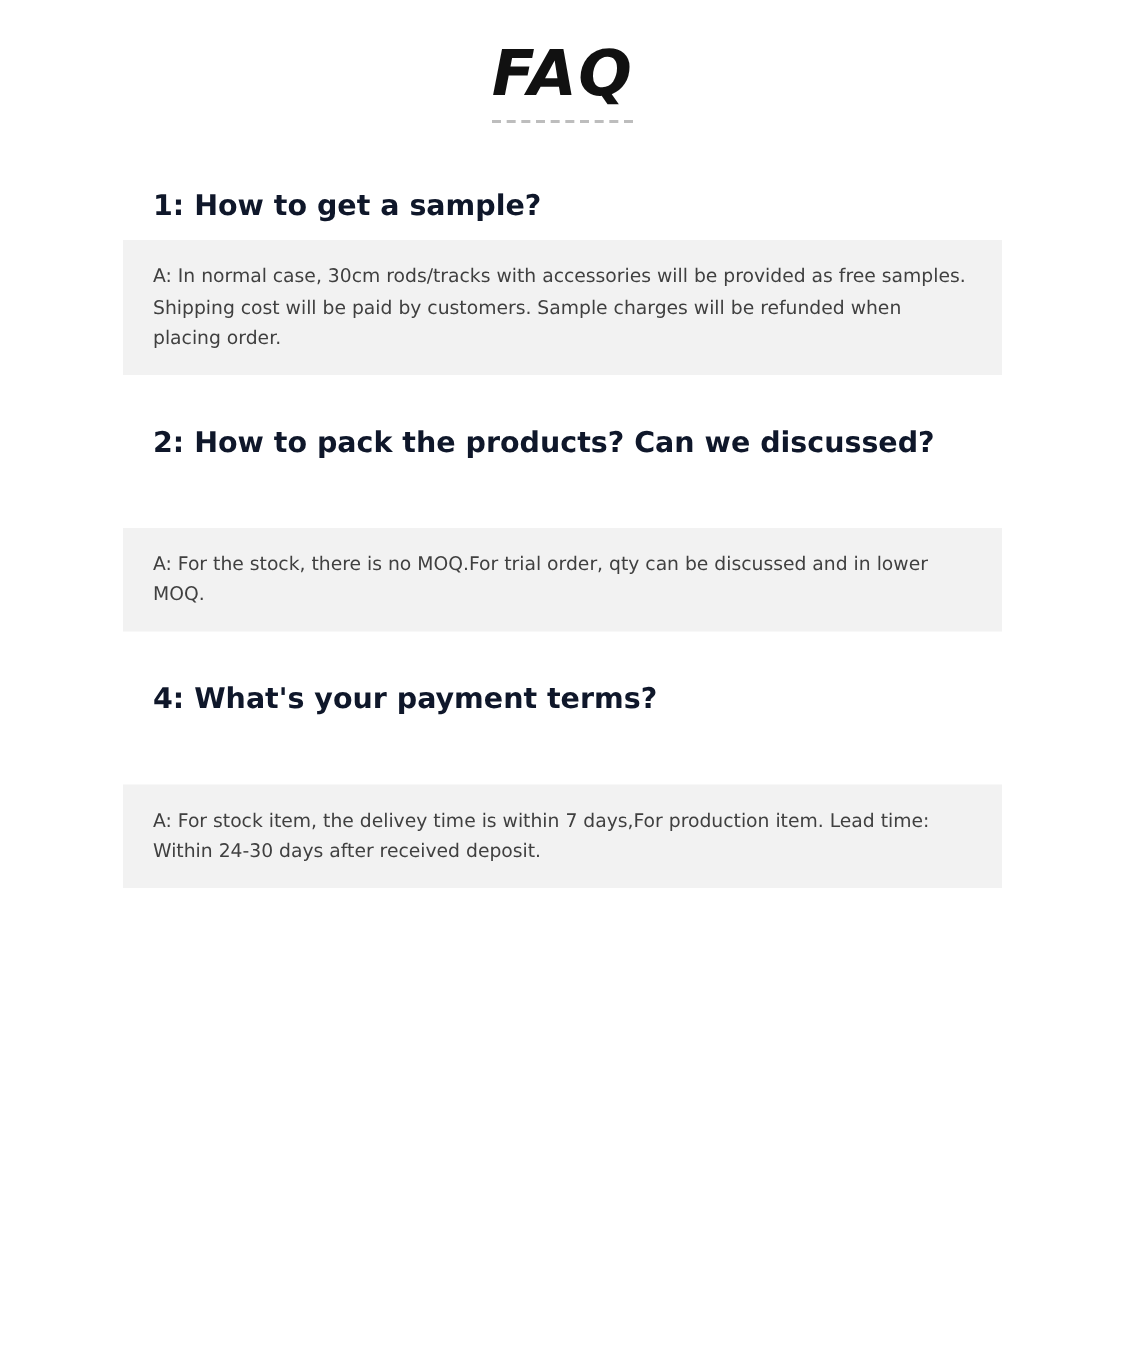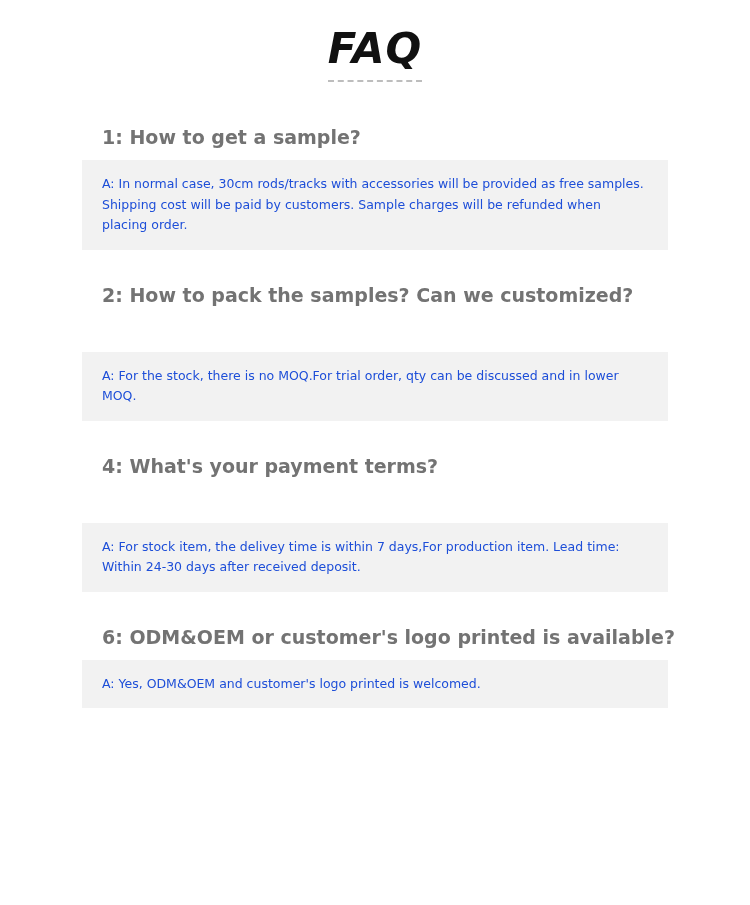--- a/index.html
+++ b/index.html
@@ -41,36 +41,36 @@
     padding: 0;
     list-style: none;
   }
   .faq-item {
     margin: 0 0 0 0;
   }
   .faq-q {
     font-family: "DejaVu Sans", sans-serif;
     font-weight: bold;
     font-size: 19px;
-    color: #737373;
+    color: #0f172a;
     padding: 0 0 10px 0;
     margin: 0 15px 0 102px;
     line-height: 1.25;
   }
   .faq-item:first-child .faq-q {
     margin-top: 0;
   }
   .faq-a {
     background: #f2f2f2;
     margin: 0 82px 0 82px;
     padding: 14px 20px 14px 20px;
     font-family: "DejaVu Sans", sans-serif;
     font-size: 12.5px;
     line-height: 1.65;
-    color: #1d4ed8;
+    color: #404040;
     box-sizing: border-box;
   }
   .spacer-sm { height: 34px; }
   .spacer-first { height: 44px; }
 </style>
 </head>
 <body>
 
 <div class="page">
 
@@ -82,38 +82,34 @@
 
   <ul class="faq-list">
 
     <li class="faq-item">
       <div class="faq-q">1: How to get a sample?</div>
       <div class="faq-a">A: In normal case, 30cm rods/tracks with accessories will be provided as free samples. Shipping cost will be paid by customers. Sample charges will be refunded when placing order.</div>
     </li>
     <div class="spacer-sm"></div>
 
     <li class="faq-item">
-      <div class="faq-q">2: How to pack the samples? Can we customized?</div>
+      <div class="faq-q">2: How to pack the products? Can we discussed?</div>
     </li>
     <div class="spacer-sm"></div>
 
     <li class="faq-item">
       <div class="faq-a">A: For the stock, there is no MOQ.For trial order, qty can be discussed and in lower MOQ.</div>
     </li>
     <div class="spacer-sm"></div>
 
     <li class="faq-item">
       <div class="faq-q">4: What's your payment terms?</div>
     </li>
     <div class="spacer-sm"></div>
 
     <li class="faq-item">
       <div class="faq-a">A: For stock item, the delivey time is within 7 days,For production item. Lead time: Within 24-30 days after received deposit.</div>
     </li>
     <div class="spacer-sm"></div>
 
-    <li class="faq-item">
-      <div class="faq-q">6: ODM&amp;OEM or customer's logo printed is available?</div>
-      <div class="faq-a">A: Yes, ODM&amp;OEM and customer's logo printed is welcomed.</div>
-    </li>
 
   </ul>
 </div>
 
 </body></html>

